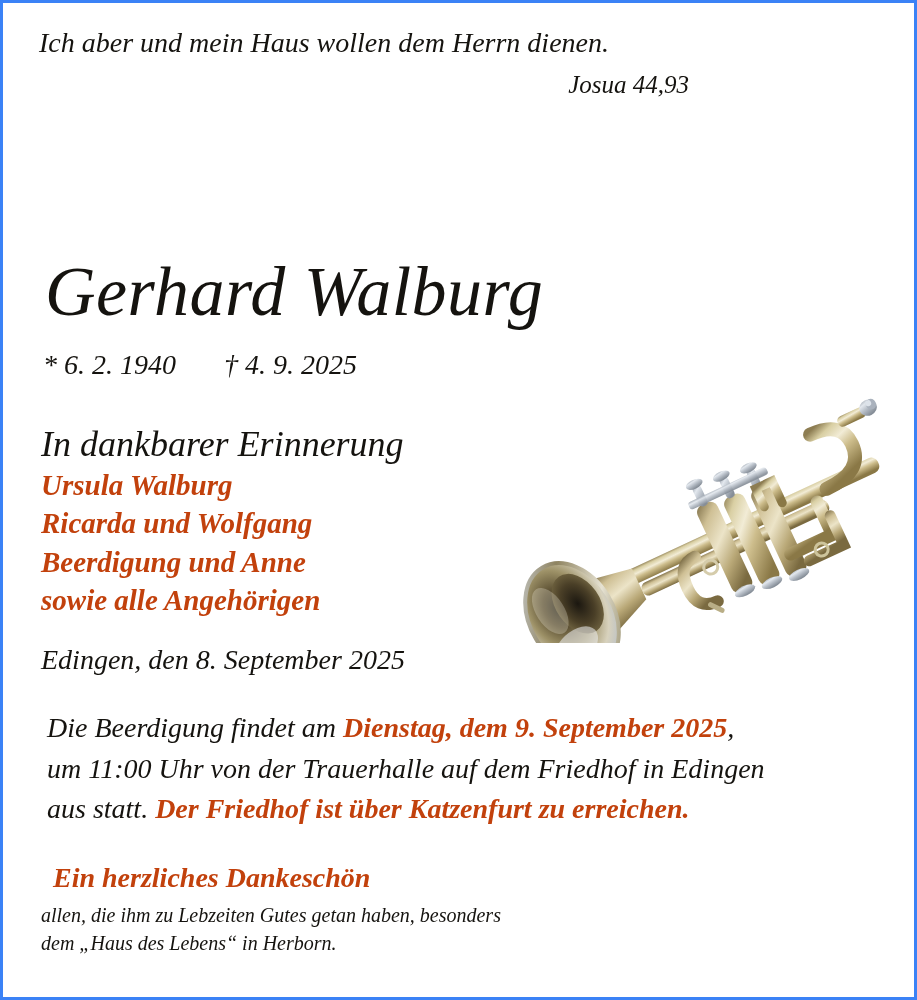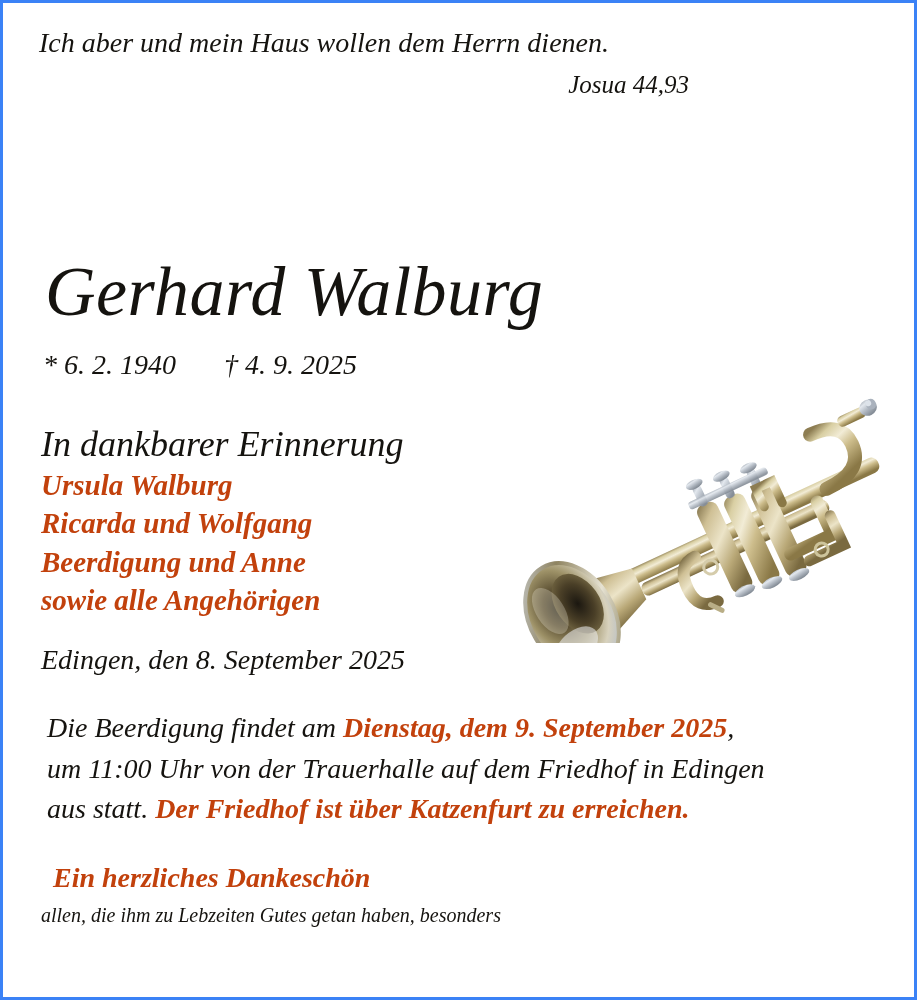--- a/index.html
+++ b/index.html
@@ -204,20 +204,21 @@
 
     <div class="funeral-block">
       <div><span class="it">Die Beerdigung findet am </span><span class="bi">Dienstag, dem 9. September 2025</span><span class="it">,</span></div>
       <div class="it">um 11:00 Uhr von der Trauerhalle auf dem Friedhof in Edingen</div>
       <div><span class="it">aus statt. </span><span class="bi">Der Friedhof ist über Katzenfurt zu erreichen.</span></div>
     </div>
 
     <div class="thanks-heading bi">Ein herzliches Dankeschön</div>
     <div class="thanks-body">
       <div class="it">allen, die ihm zu Lebzeiten Gutes getan haben, besonders</div>
+      <div class="it">dem „Haus des Lebens“ in Herborn.</div>
     </div>
 
     <div class="trumpet-figure">
       <svg viewBox="0 0 460 300" xmlns="http://www.w3.org/2000/svg">
         <defs>
           <linearGradient id="brassTube" x1="0" y1="0" x2="0.25" y2="1">
             <stop offset="0%" stop-color="#8d7d52"></stop>
             <stop offset="18%" stop-color="#d9cfa3"></stop>
             <stop offset="40%" stop-color="#f2ecd6"></stop>
             <stop offset="62%" stop-color="#cdbd8c"></stop>

